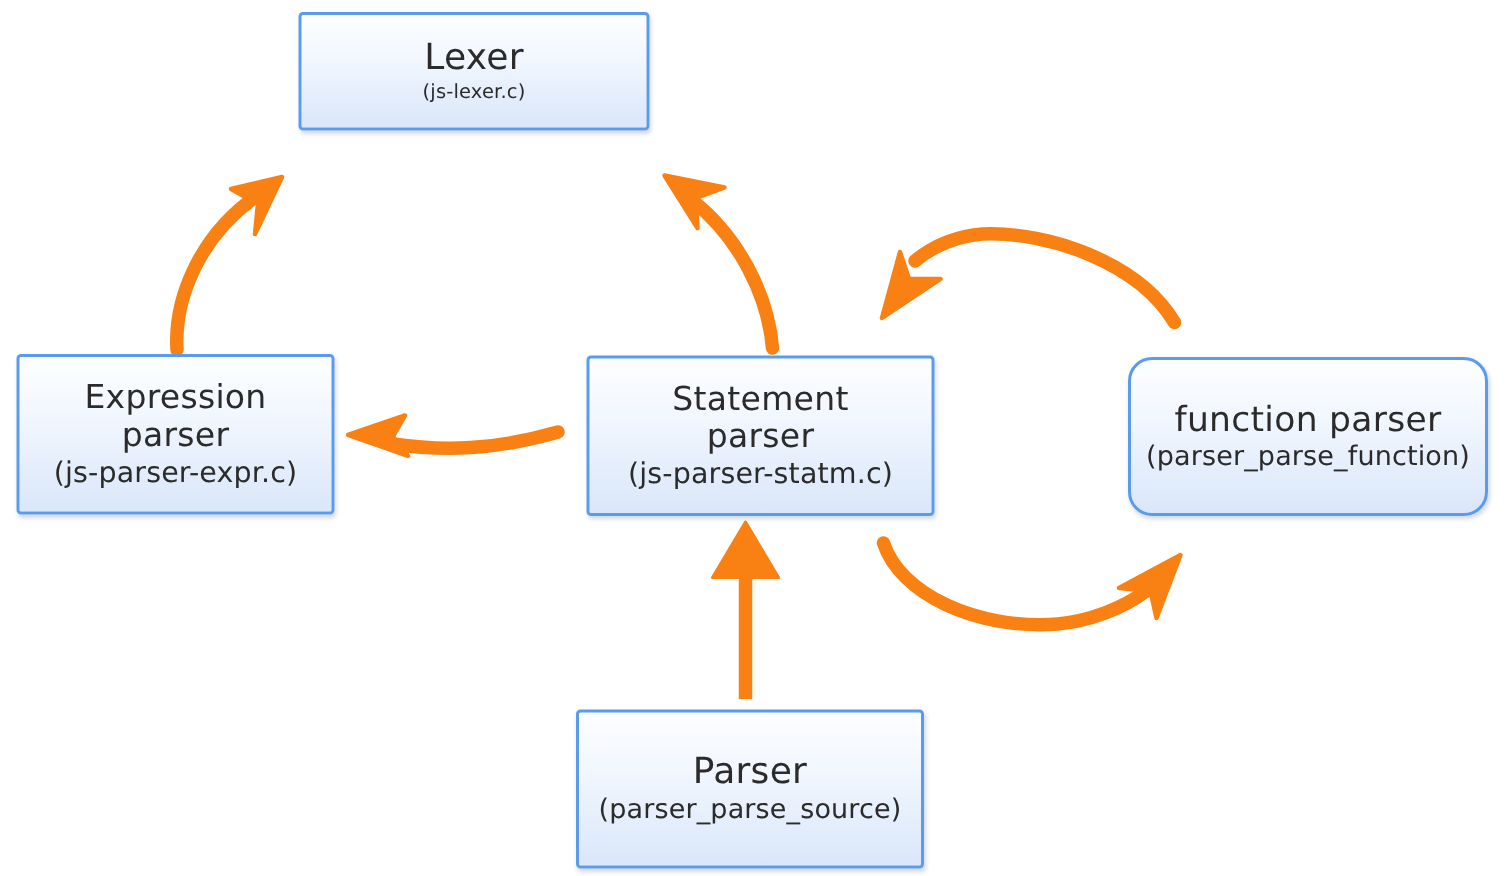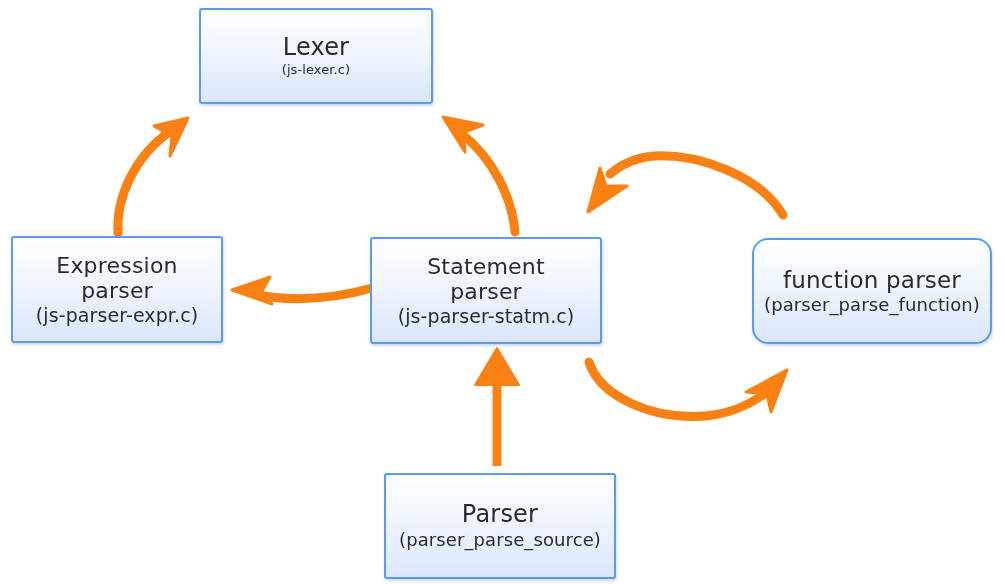--- a/index.html
+++ b/index.html
@@ -47,23 +47,23 @@
     font-size: 22px;
     letter-spacing: 0.2px;
     white-space: pre-line;
   }
   .node-sub {
     font-size: 19px;
     letter-spacing: 0.1px;
     margin-top: 2px;
   }
   
-  #node-lexer        { left: 199px; top: 8px;   width: 234px; height: 96px; justify-content: center; }
+  #node-lexer        { left: 199px; top: 8px;   width: 234px; height: 79px; justify-content: center; }
   #node-expression   { left: 11px;  top: 236px; width: 212px; height: 107px; }
-  #node-statement    { left: 370px; top: 237px; width: 232px; height: 107px; }
+  #node-statement    { left: 391px; top: 237px; width: 232px; height: 107px; }
   #node-function     { left: 752px; top: 238px; width: 240px; height: 106px; border-radius: 16px; }
   #node-parser       { left: 384px; top: 473px; width: 232px; height: 106px; }
 
   #node-function .node-title { font-size: 23px; }
   #node-function .node-sub   { font-size: 18px; text-align: center; }
   #node-parser .node-title   { font-size: 24px; }
   #node-parser .node-sub     { font-size: 18px; }
   #node-lexer .node-title    { font-size: 24px; }
   #node-lexer .node-sub      { font-size: 13px; }
 </style>

